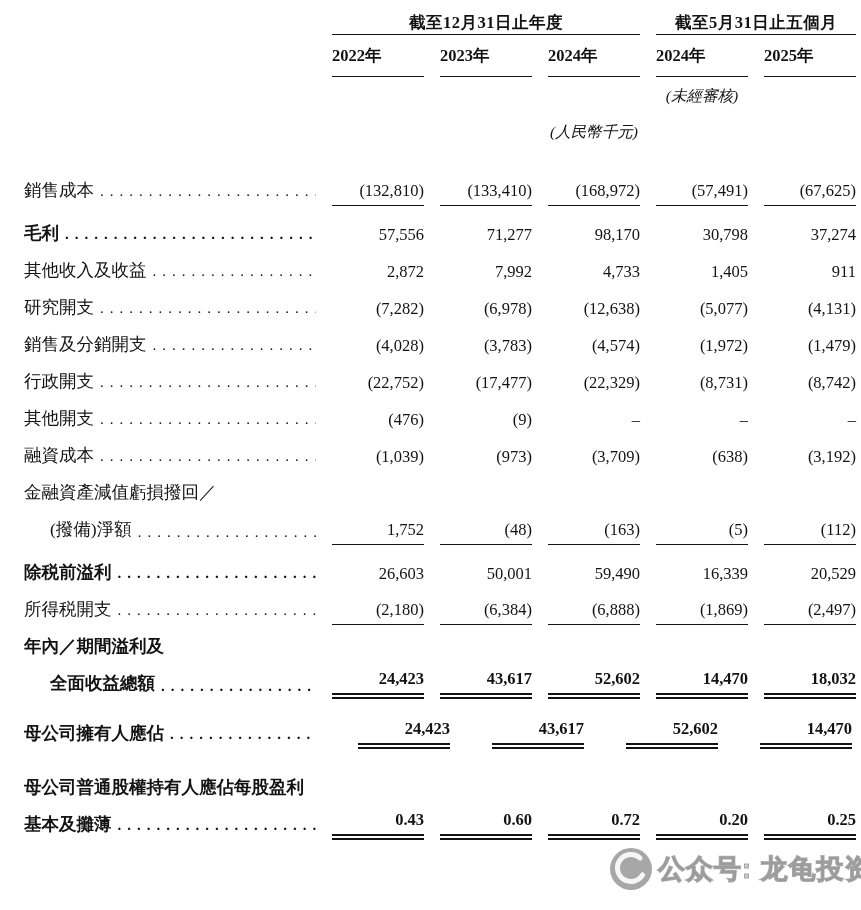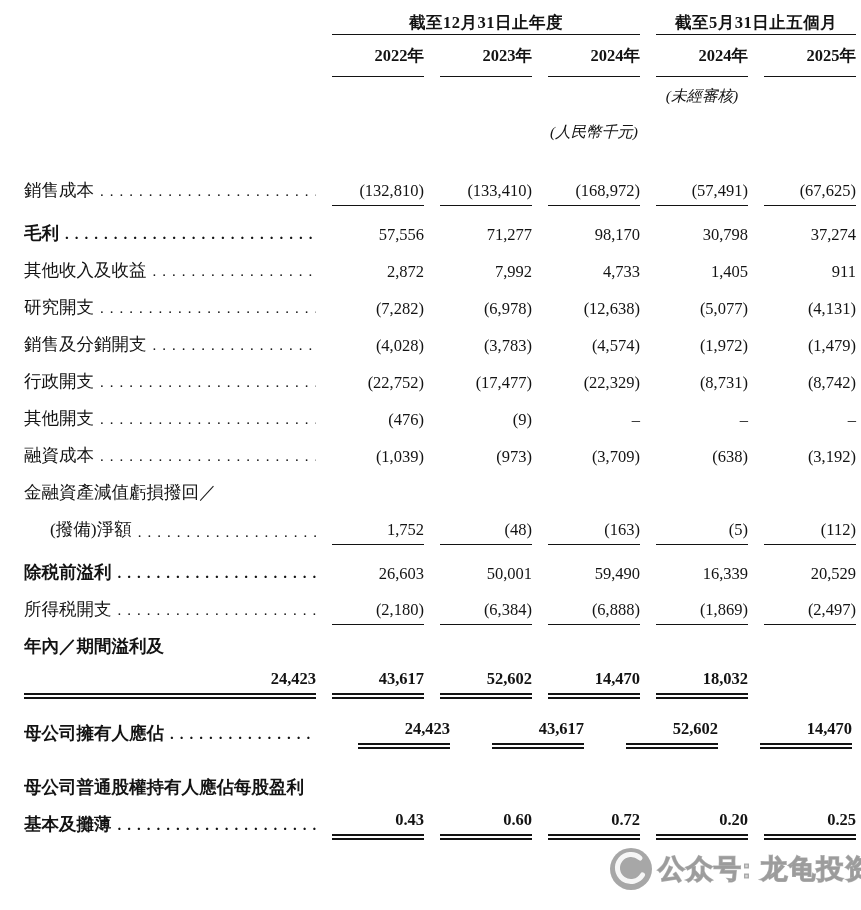--- a/index.html
+++ b/index.html
@@ -14,21 +14,21 @@
     grid-template-columns:292px repeat(5,92px);
     column-gap:16px;
     align-items:end;
   }
   
   .group-head{font-weight:700;font-size:16.5px;text-align:center;
     border-bottom:1.6px solid #131313;letter-spacing:.5px;}
   .g1{grid-column:2 / span 3;}
   .g2{grid-column:5 / span 2;}
   .years-row{margin-top:10px;}
-  .year-cell{text-align:right;font-weight:700;font-size:16.5px;
+  .year-cell{text-align:left;font-weight:700;font-size:16.5px;
     border-bottom:1.6px solid #131313;padding-bottom:9px;}
   .note-row{font-style:italic;font-size:15.5px;}
   .note-unaudited{grid-column:5;text-align:center;margin-top:9px;}
   .note-currency{grid-column:4;text-align:center;margin-top:15px;}
   
   #rows{margin-top:26px;}
   .trow{min-height:37px;}
   .lab{display:flex;align-items:baseline;font-size:17.5px;padding-bottom:4px;overflow:hidden;white-space:nowrap;}
   .lab.bold{font-weight:700;}
   .lab.indent{padding-left:26px;align-items:flex-end;}
@@ -223,20 +223,24 @@
         <div class="lab bold">
           <span>年內／期間溢利及</span>
         </div>
         <div class="val noval"></div>
         <div class="val noval"></div>
         <div class="val noval"></div>
         <div class="val noval"></div>
         <div class="val noval"></div>
       </div>
       <div class="grid-row trow rule-double bold-vals">
+        <div class="lab indent bold">
+          <span>全面收益總額</span>
+          <span class="leader"></span>
+        </div>
         <div class="val">24,423</div>
         <div class="val">43,617</div>
         <div class="val">52,602</div>
         <div class="val">14,470</div>
         <div class="val">18,032</div>
       </div>
       <div class="grid-row trow gap-md rule-double bold-vals">
         <div class="lab bold">
           <span>母公司擁有人應佔</span>
           <span class="leader"></span>

